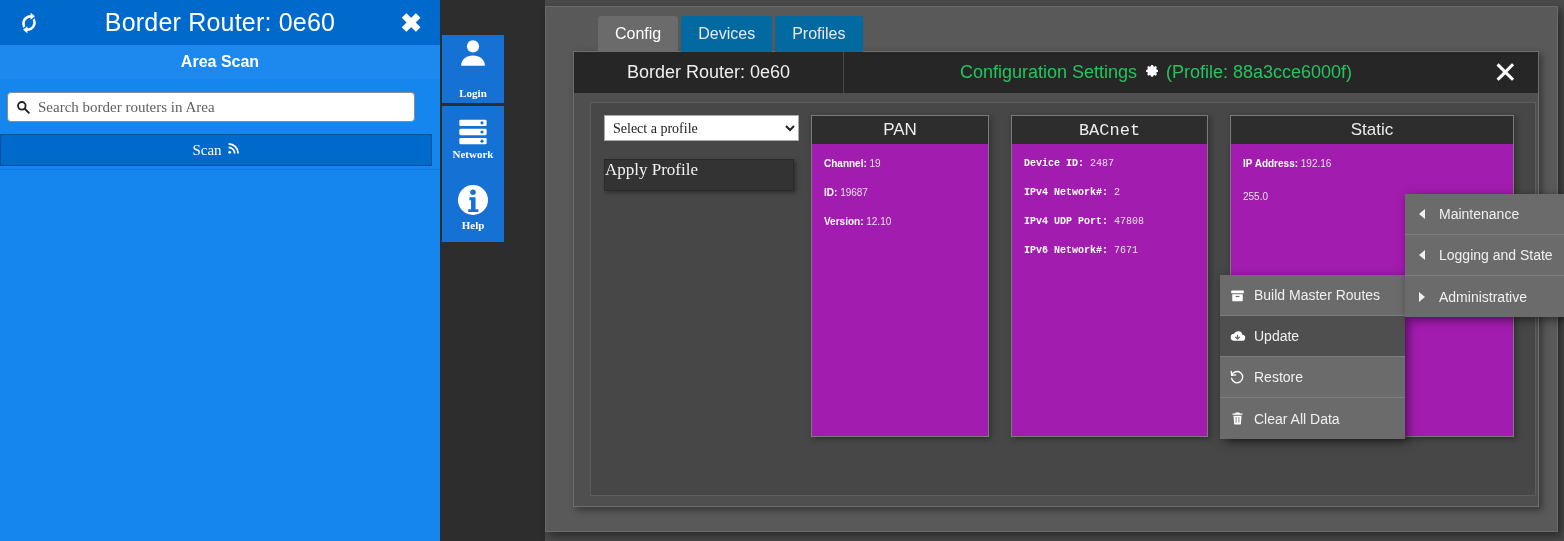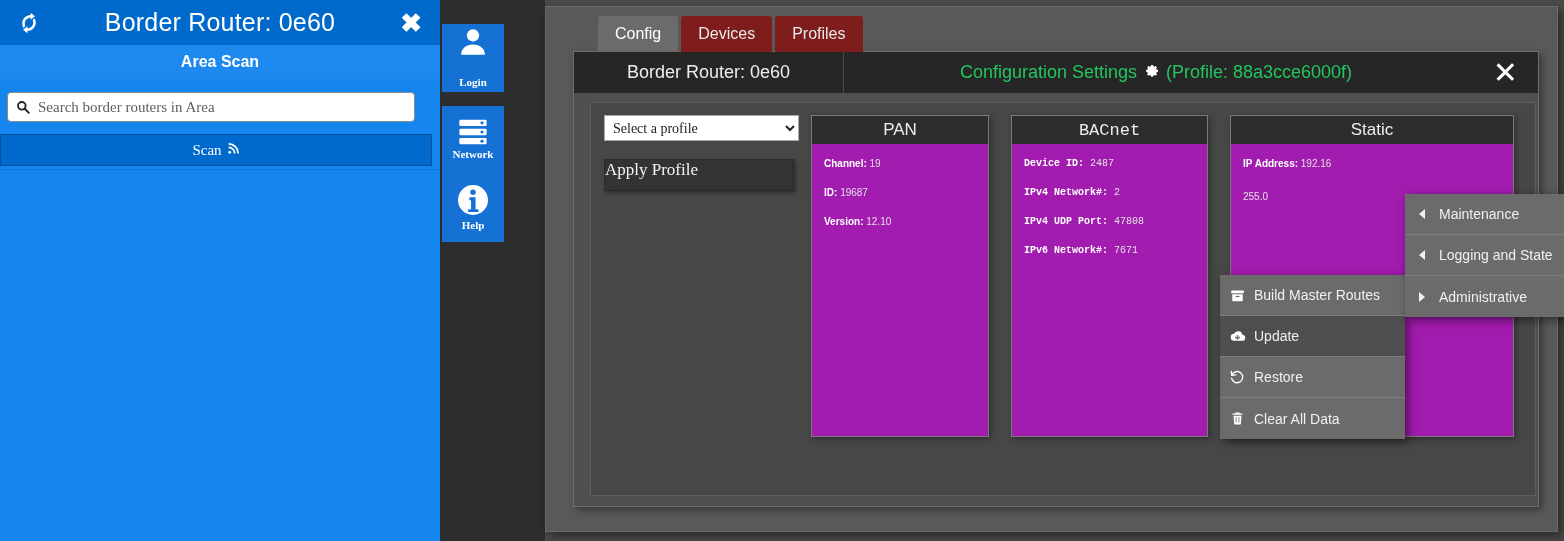--- a/index.html
+++ b/index.html
@@ -119,21 +119,21 @@
     cursor: pointer;
   }
   .nav-btn .nav-ico { margin-bottom: 2px; display:flex; align-items:center; justify-content:center; }
   .nav-btn .nav-label {
     font-family: "Liberation Serif", serif;
     font-size: 11px;
     font-weight: bold;
     line-height: 1;
     padding-bottom: 4px;
   }
-  #nav-login   { top: 24px;  height: 68px; gap: 16px; }
+  #nav-login   { top: 35px;  height: 68px; gap: 16px; }
   #nav-network { top: 106px; height: 68px; }
   #nav-help    { top: 174px; height: 68px; }
 
   
   .main-window {
     position: absolute;
     left: 545px; top: 6px;
     width: 1013px; height: 526px;
     background: #595959;
     border: 1px solid #6b6b6b;
@@ -143,21 +143,21 @@
     position: absolute; left: 28px; top: 9px;
     display: flex;
     gap: 3px;
     z-index: 4;
     margin-left: 24px;
   }
   .tab {
     height: 36px;
     padding: 0 17px;
     display: flex; align-items: center;
-    background: #7f1d1d;
+    background: #0369a1;
     color: #e9e9e9;
     font-size: 16px;
     border-top-left-radius: 3px;
     border-top-right-radius: 3px;
     cursor: pointer;
   }
   .tab.active { background: #6b6b6b; color: #ffffff; }
 
   .panel {
     position: absolute;

